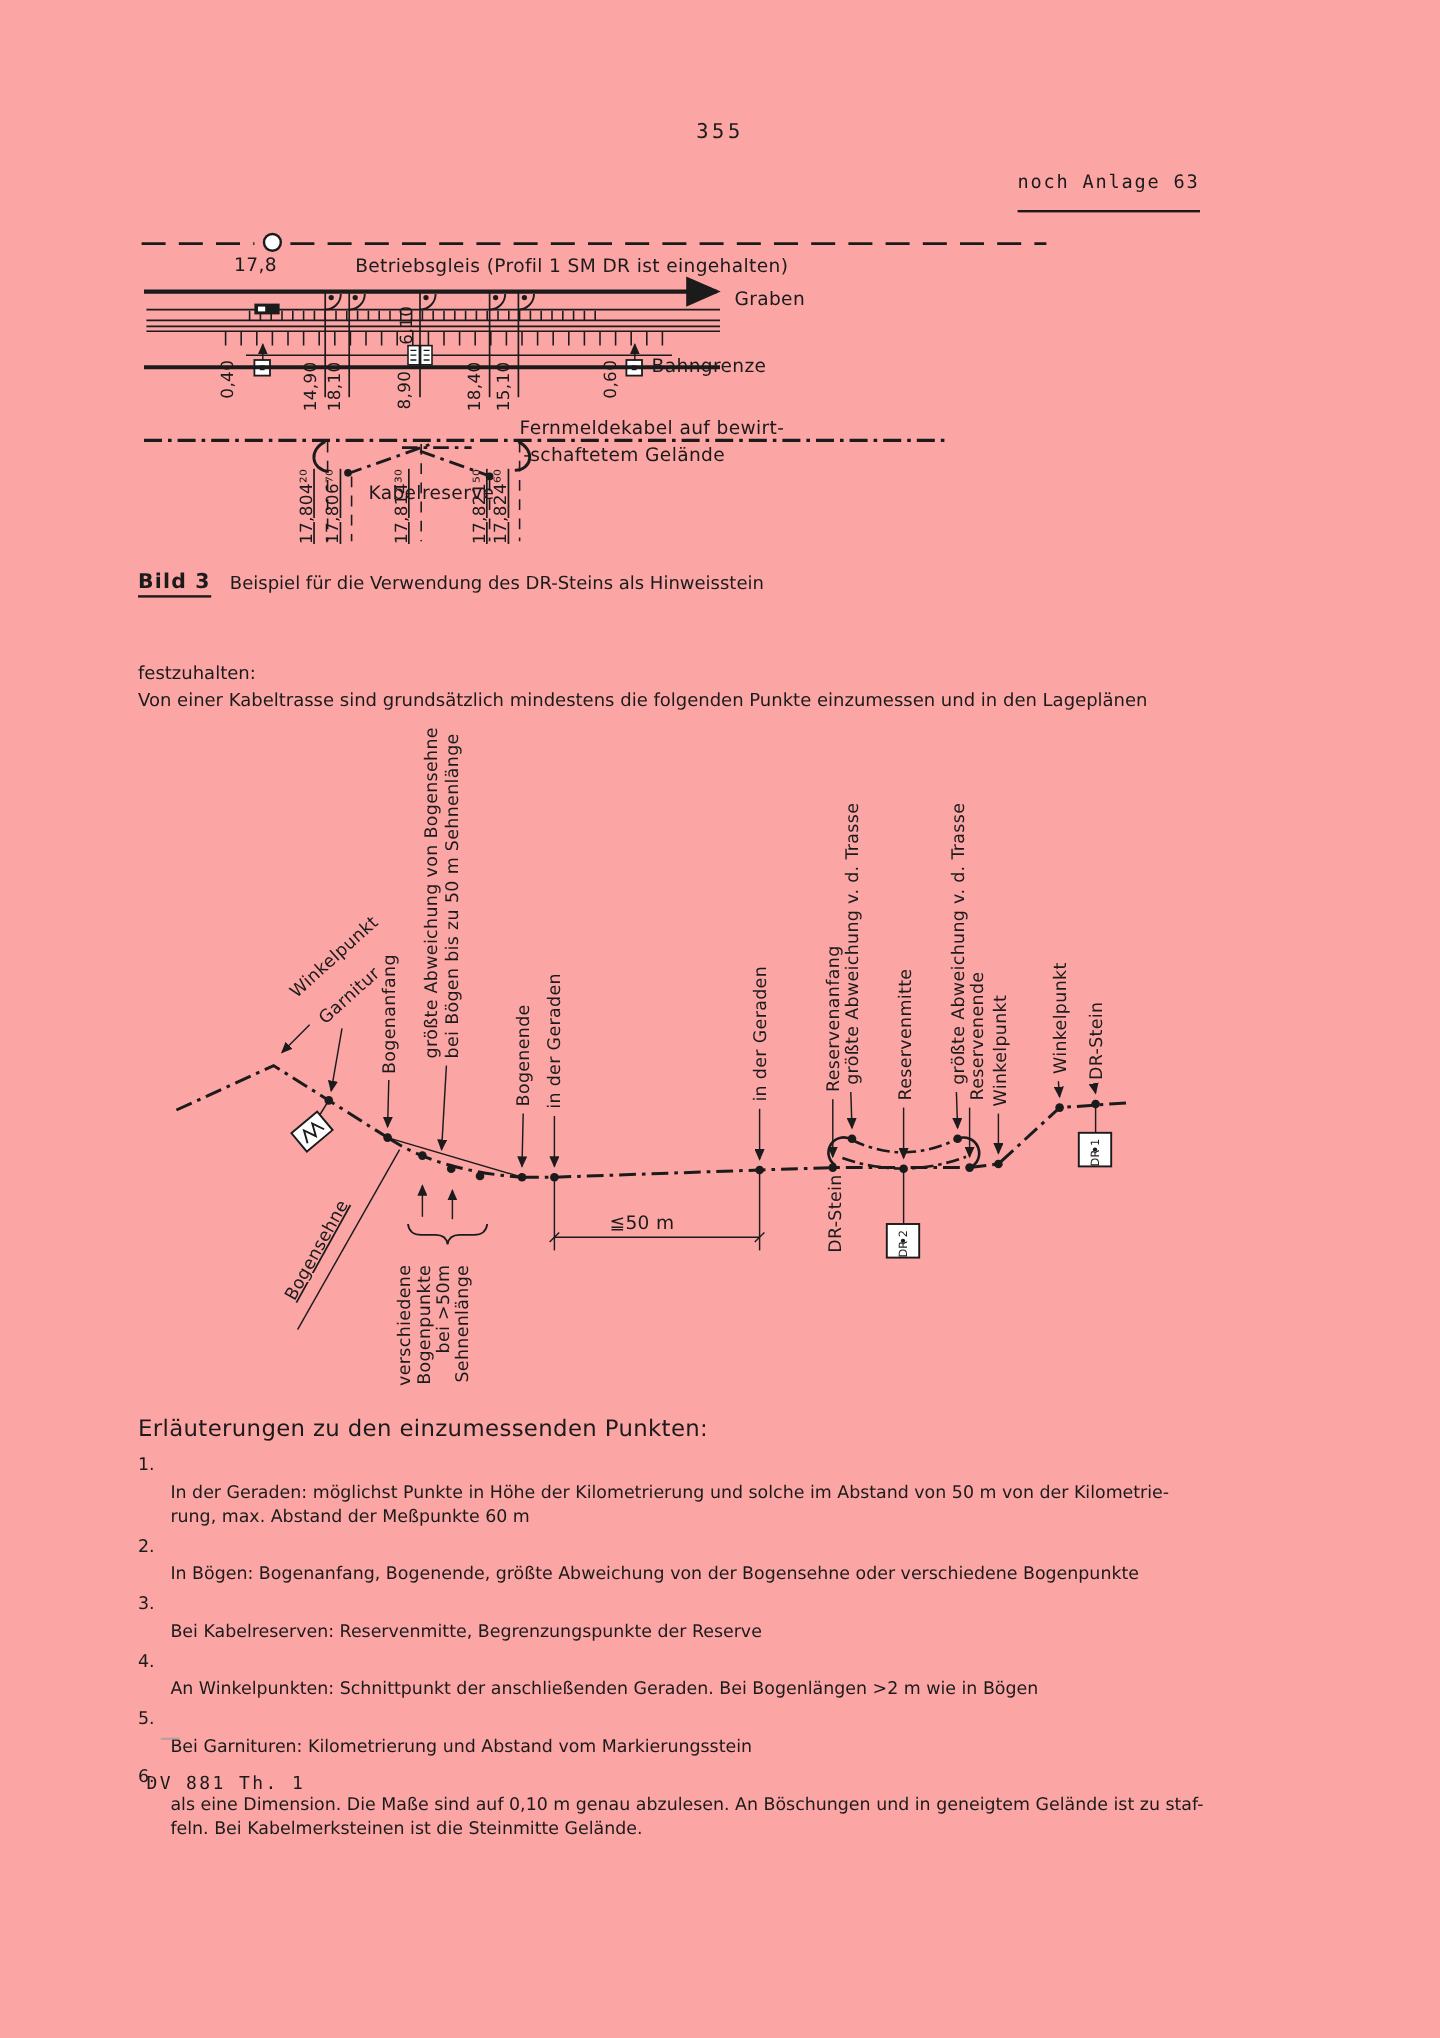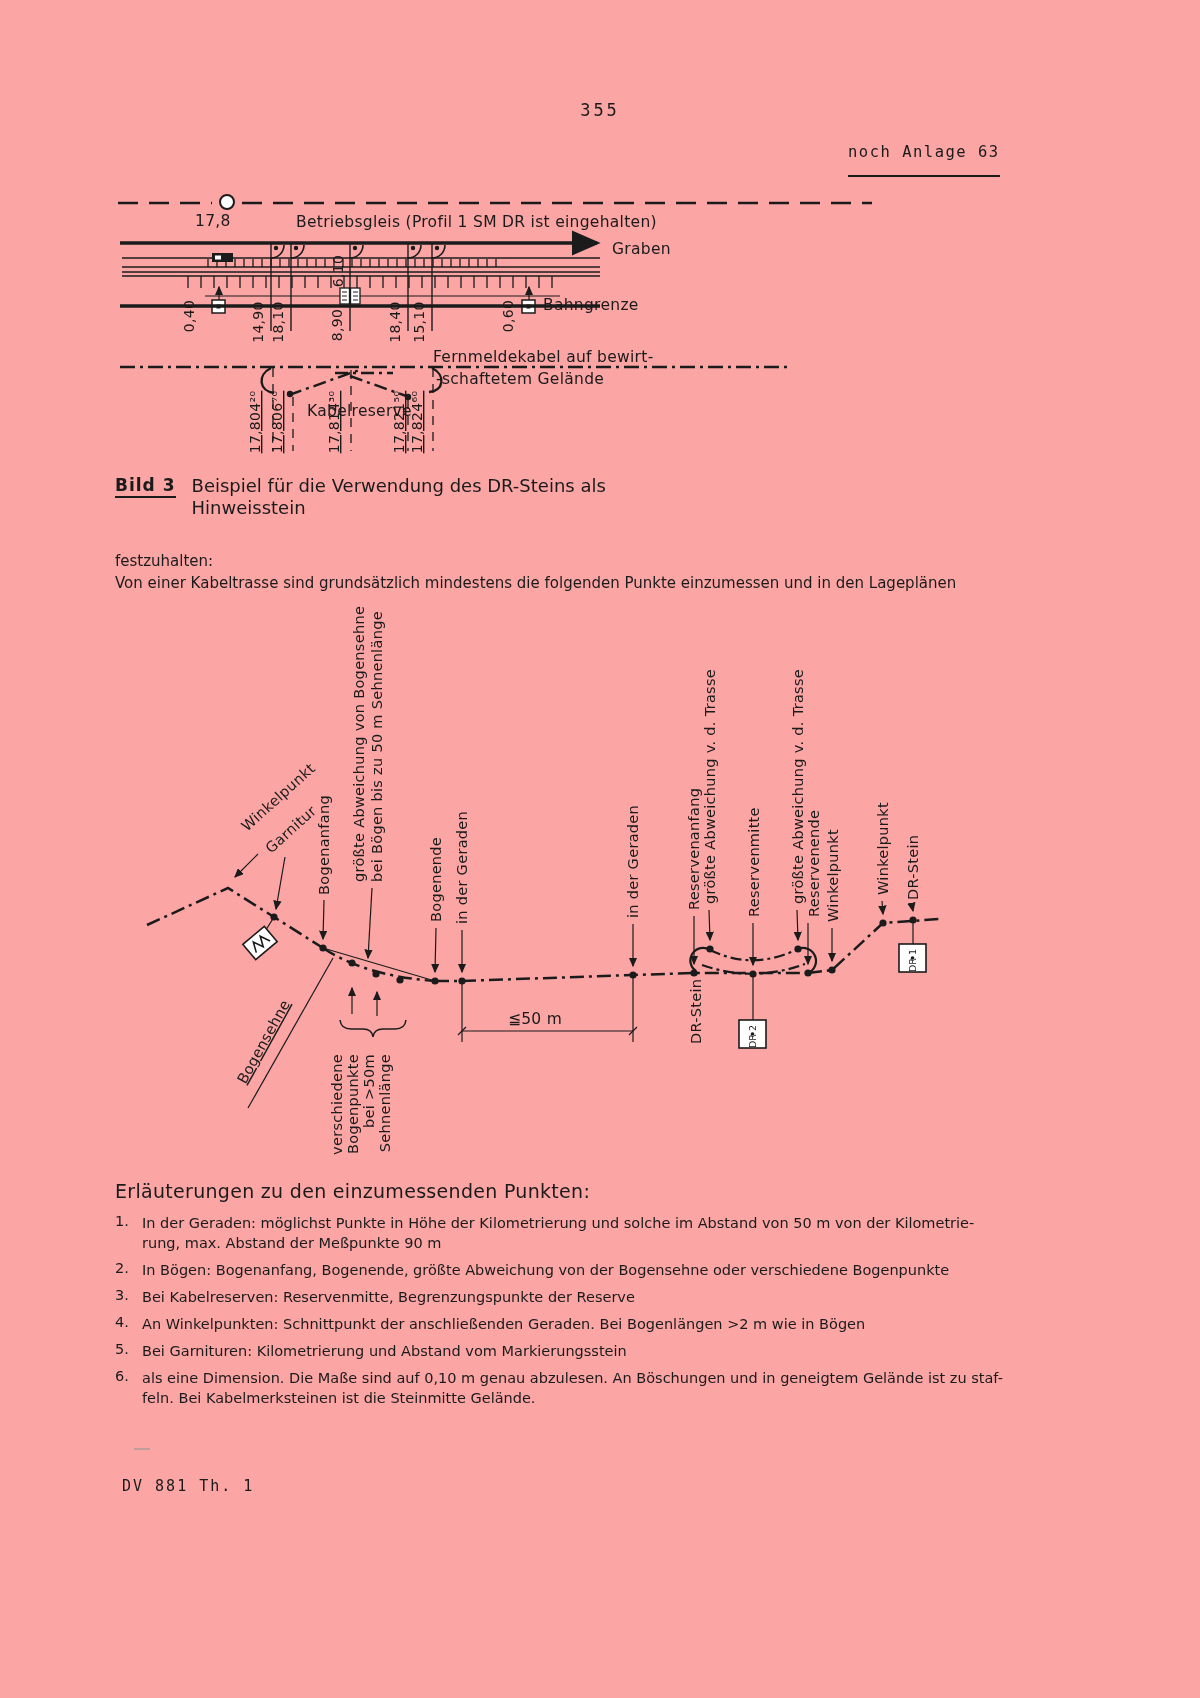--- a/index.html
+++ b/index.html
@@ -8,27 +8,27 @@
     font-family:"DejaVu Sans",sans-serif;color:#1b1b1b;overflow:hidden;
     margin:0 auto;
     text-decoration:underline;
   }
   .abs{position:absolute;}
   .mono{font-family:"DejaVu Sans Mono",monospace;}
   .pagenum{left:0;right:0;top:100px;text-align:center;font-size:17px;letter-spacing:3px;}
   .annex{left:848px;top:143px;font-size:15.5px;letter-spacing:1.5px;border-bottom:2px solid #1b1b1b;padding-bottom:14px;}
   .bild-row{left:115px;top:475px;display:flex;align-items:flex-start;}
   .bild-tag{font-size:17px;font-weight:bold;letter-spacing:1px;border-bottom:2.5px solid #1b1b1b;padding-bottom:1px;}
-  .bild-cap{margin-left:16px;font-size:18px;line-height:22px;max-width:520px;}
+  .bild-cap{margin-left:16px;font-size:15px;line-height:22px;max-width:520px;}
   .intro{left:115px;top:550px;font-size:15px;line-height:22px;width:900px;}
   .notes-h{left:115px;top:1180px;font-size:19px;letter-spacing:.3px;}
   .notes{left:115px;top:1213px;width:1000px;font-size:14.5px;}
   .note-item{display:flex;margin-bottom:7px;}
   .note-num{width:27px;flex:0 0 27px;}
-  .note-text{flex:1;line-height:20px;}
+  .note-text{flex:1;line-height:20px;margin-top:21px;}
   .footer{left:122px;top:1477px;font-size:15px;letter-spacing:2px;}
   .speck{left:134px;top:1448px;width:16px;height:2px;background:#9a9a9a;opacity:.6;}
   svg text{font-family:"DejaVu Sans",sans-serif;fill:#1b1b1b;}
   .t15{font-size:15.5px;letter-spacing:.3px;}
   .t14{font-size:14px;letter-spacing:.3px;}
   .t14b{font-size:14.5px;letter-spacing:.3px;}
   .underl{text-decoration:underline;}
 </style>
 </head>
 <body>
@@ -294,21 +294,21 @@
       <text class="t14b" transform="translate(250,462) rotate(-90)" text-anchor="end">Sehnenlänge</text>
     </g>
   </svg>
 
   <div class="abs notes-h">Erläuterungen zu den einzumessenden  Punkten:</div>
   <div class="abs notes">
     <div class="note-item">
       <div class="note-num">1.</div>
       <div class="note-text">
         <div>In der Geraden:   möglichst Punkte in Höhe der Kilometrierung und solche im Abstand  von 50 m  von der Kilometrie-</div>
-        <div>rung, max. Abstand  der  Meßpunkte  90 m</div>
+        <div>rung, max. Abstand  der  Meßpunkte  60 m</div>
       </div>
     </div>
     <div class="note-item">
       <div class="note-num">2.</div>
       <div class="note-text">
           <div>In Bögen:  Bogenanfang, Bogenende, größte Abweichung  von der  Bogensehne  oder  verschiedene   Bogenpunkte</div>
         </div>
     </div>
     <div class="note-item">
       <div class="note-num">3.</div>

